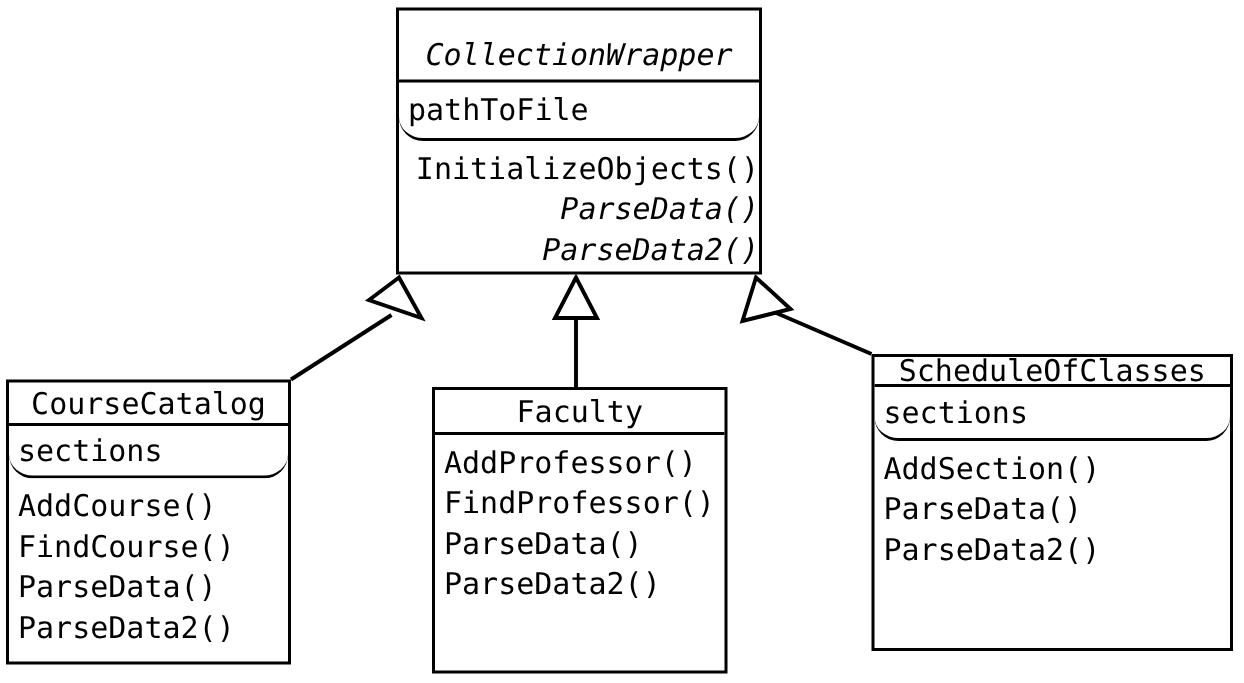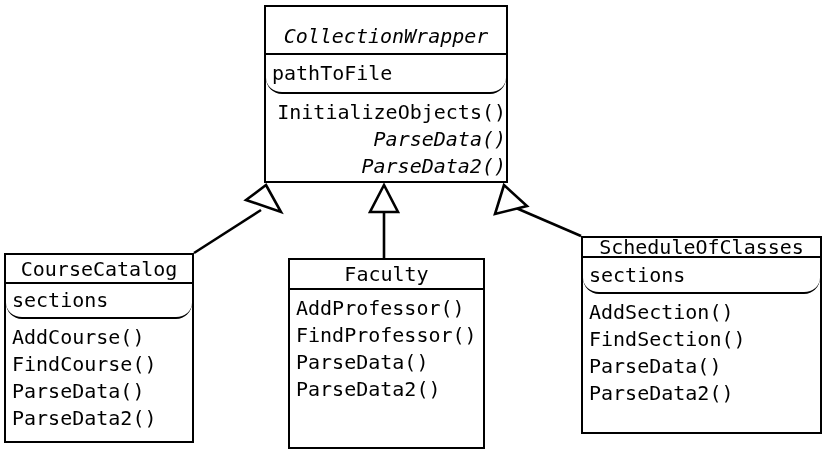--- a/index.html
+++ b/index.html
@@ -150,19 +150,18 @@
     </div>
   </div>
 
   <div class="uml-class" id="cls-scheduleofclasses">
     <div class="class-name">ScheduleOfClasses</div>
     <div class="attrs">
       <div class="member">sections</div>
     </div>
     <div class="ops">
       <div class="member">AddSection()</div>
-      <div class="member">FindSection()</div>
       <div class="member">ParseData()</div>
       <div class="member">ParseData2()</div>
     </div>
   </div>
 
 </div>
 
 </body></html>

